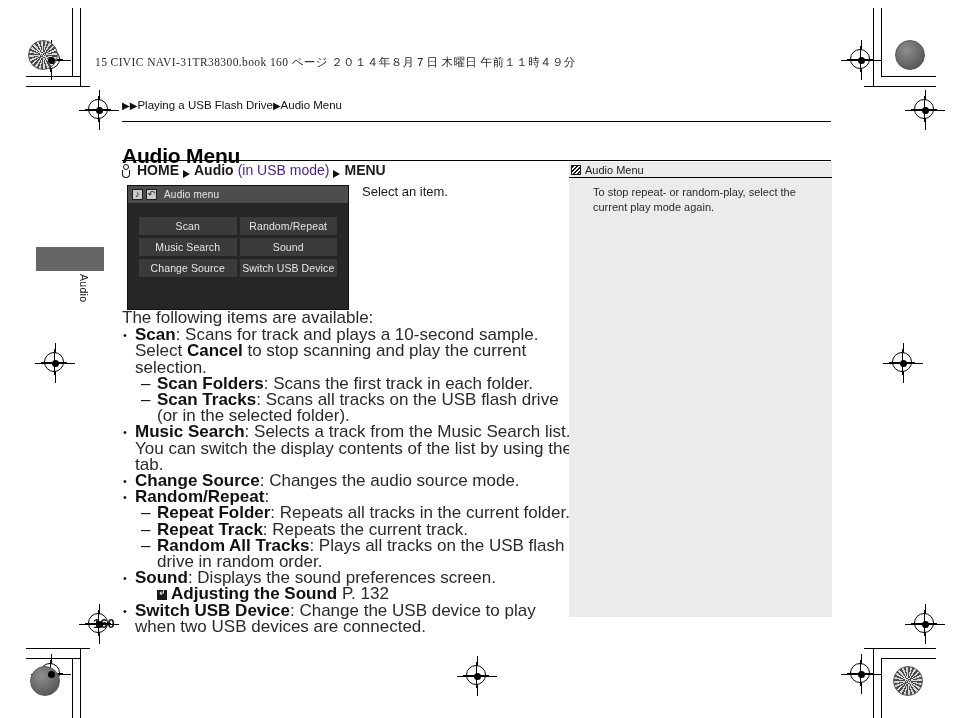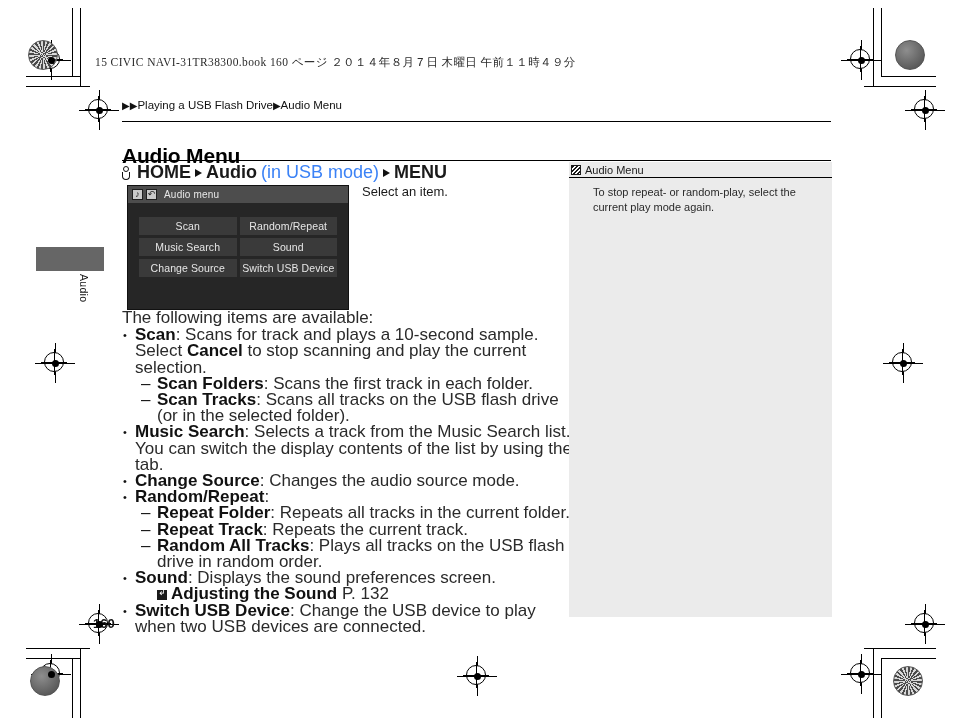--- a/index.html
+++ b/index.html
@@ -122,29 +122,29 @@
   .rule-under-title {
     position: absolute;
     left: 122px; top: 152px;
     width: 709px; height: 1px;
     background: #000;
   }
 
   .nav-path {
     position: absolute;
     left: 122px; top: 154px;
-    font-size: 18px;
+    font-size: 14px;
     color: #1a1a1a;
     white-space: nowrap;
     display: flex;
-    align-items: center;
+    align-items: flex-end;
     gap: 4px;
   }
   .nav-path b { font-weight: bold; }
-  .nav-path .soft { color: #3b82f6; font-weight: normal; }
+  .nav-path .soft { color: #4c1d95; font-weight: normal; }
   .finger-icon {
     display: inline-block;
     width: 9px; height: 14px;
     position: relative;
     margin-right: 2px;
     flex: 0 0 auto;
   }
   .finger-icon::before {
     content: "";
     position: absolute;

